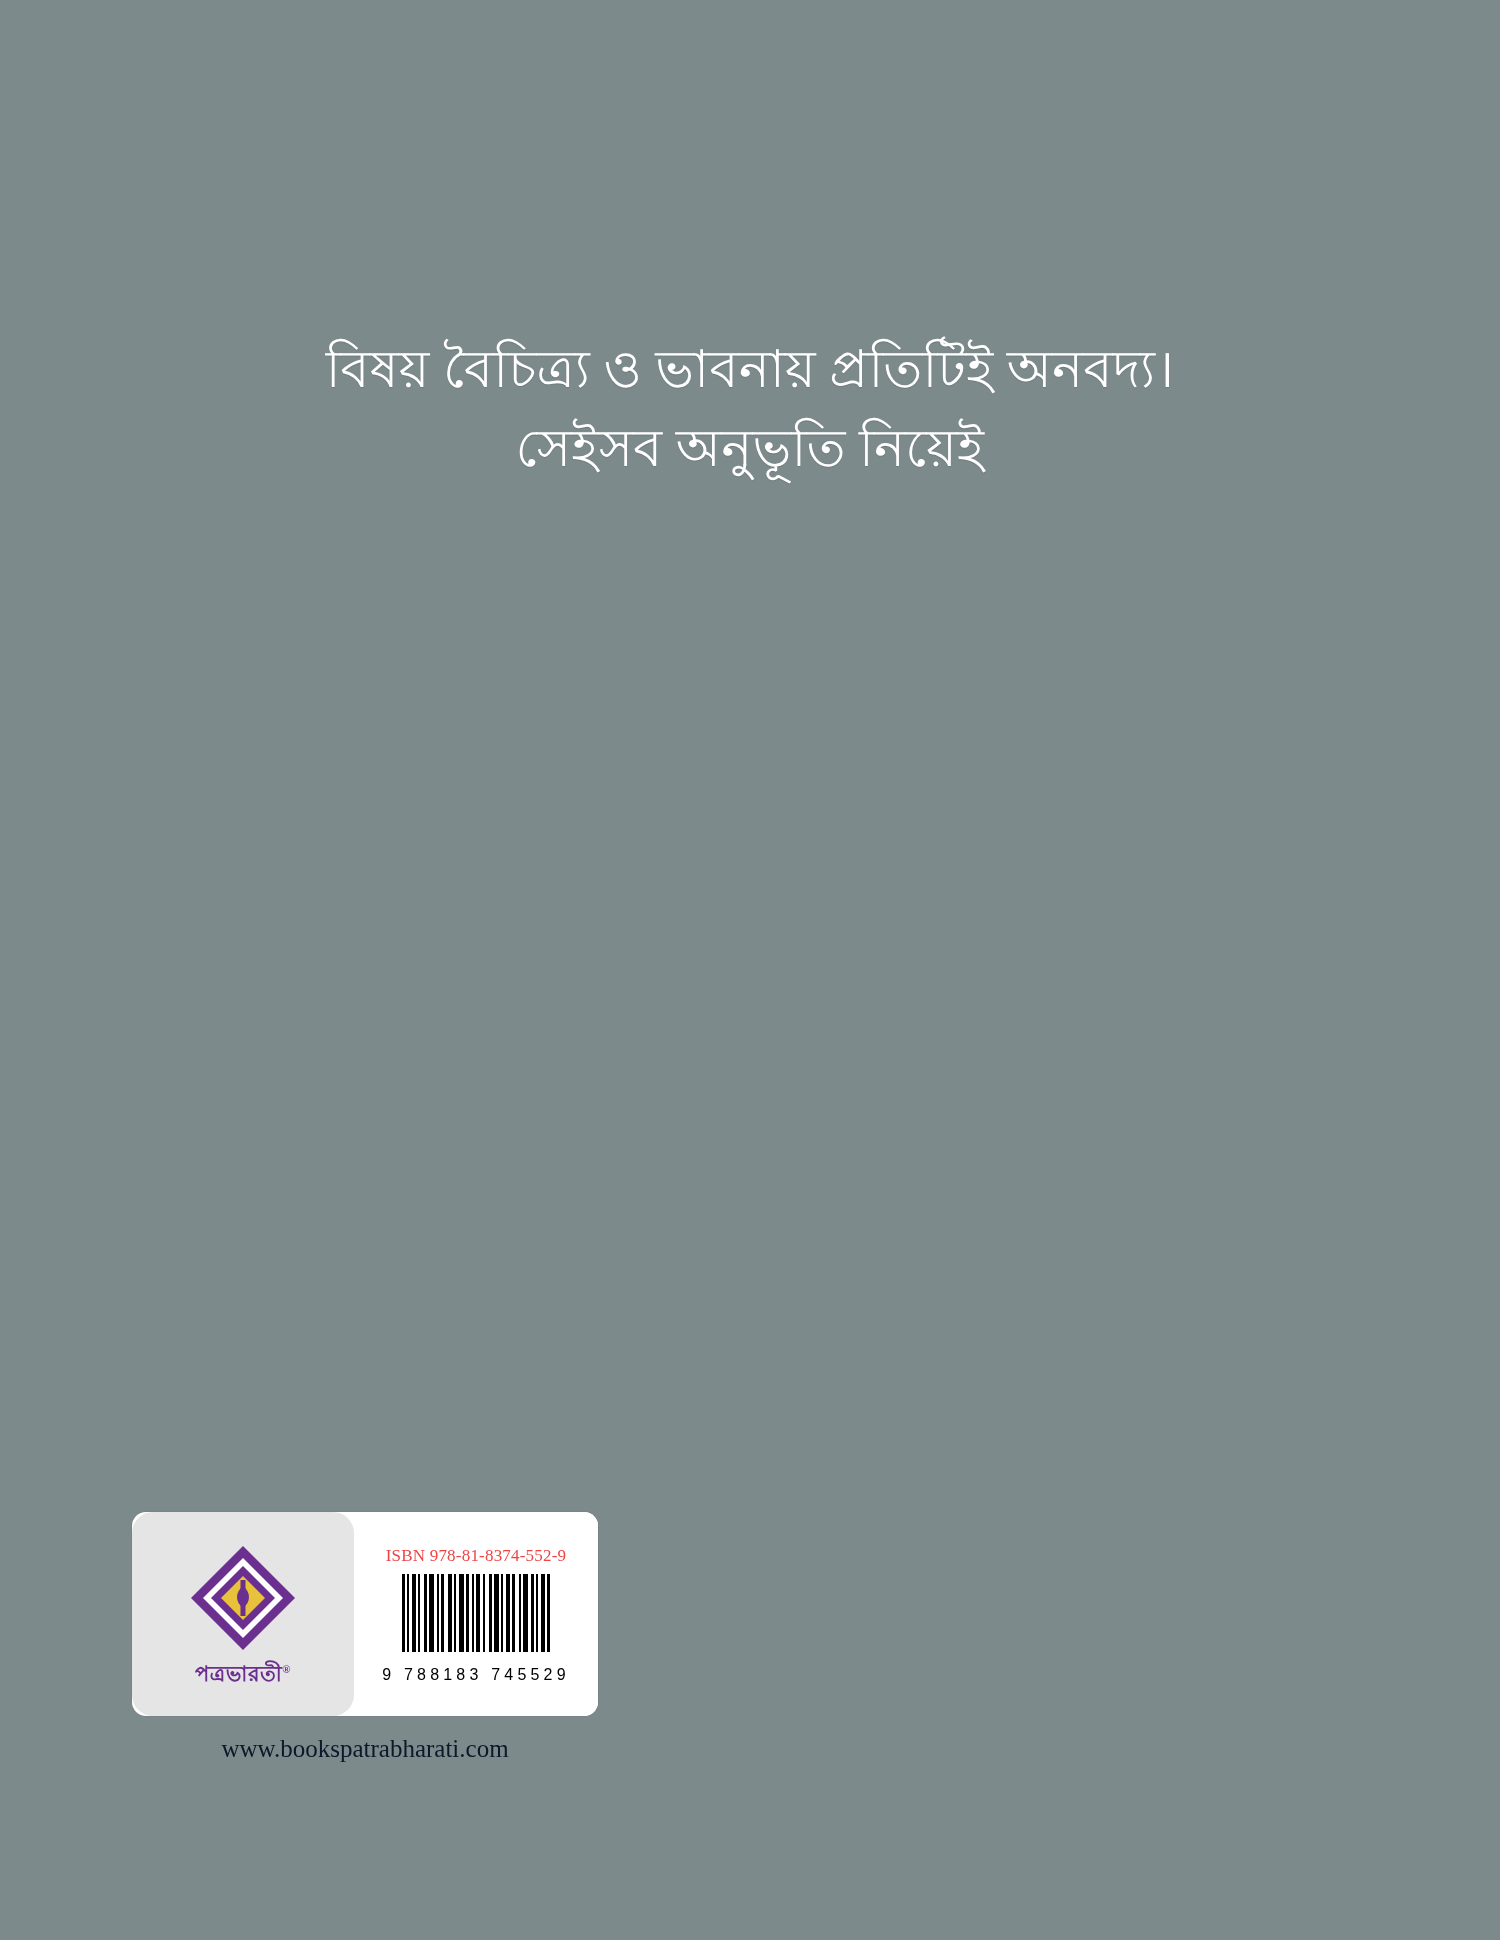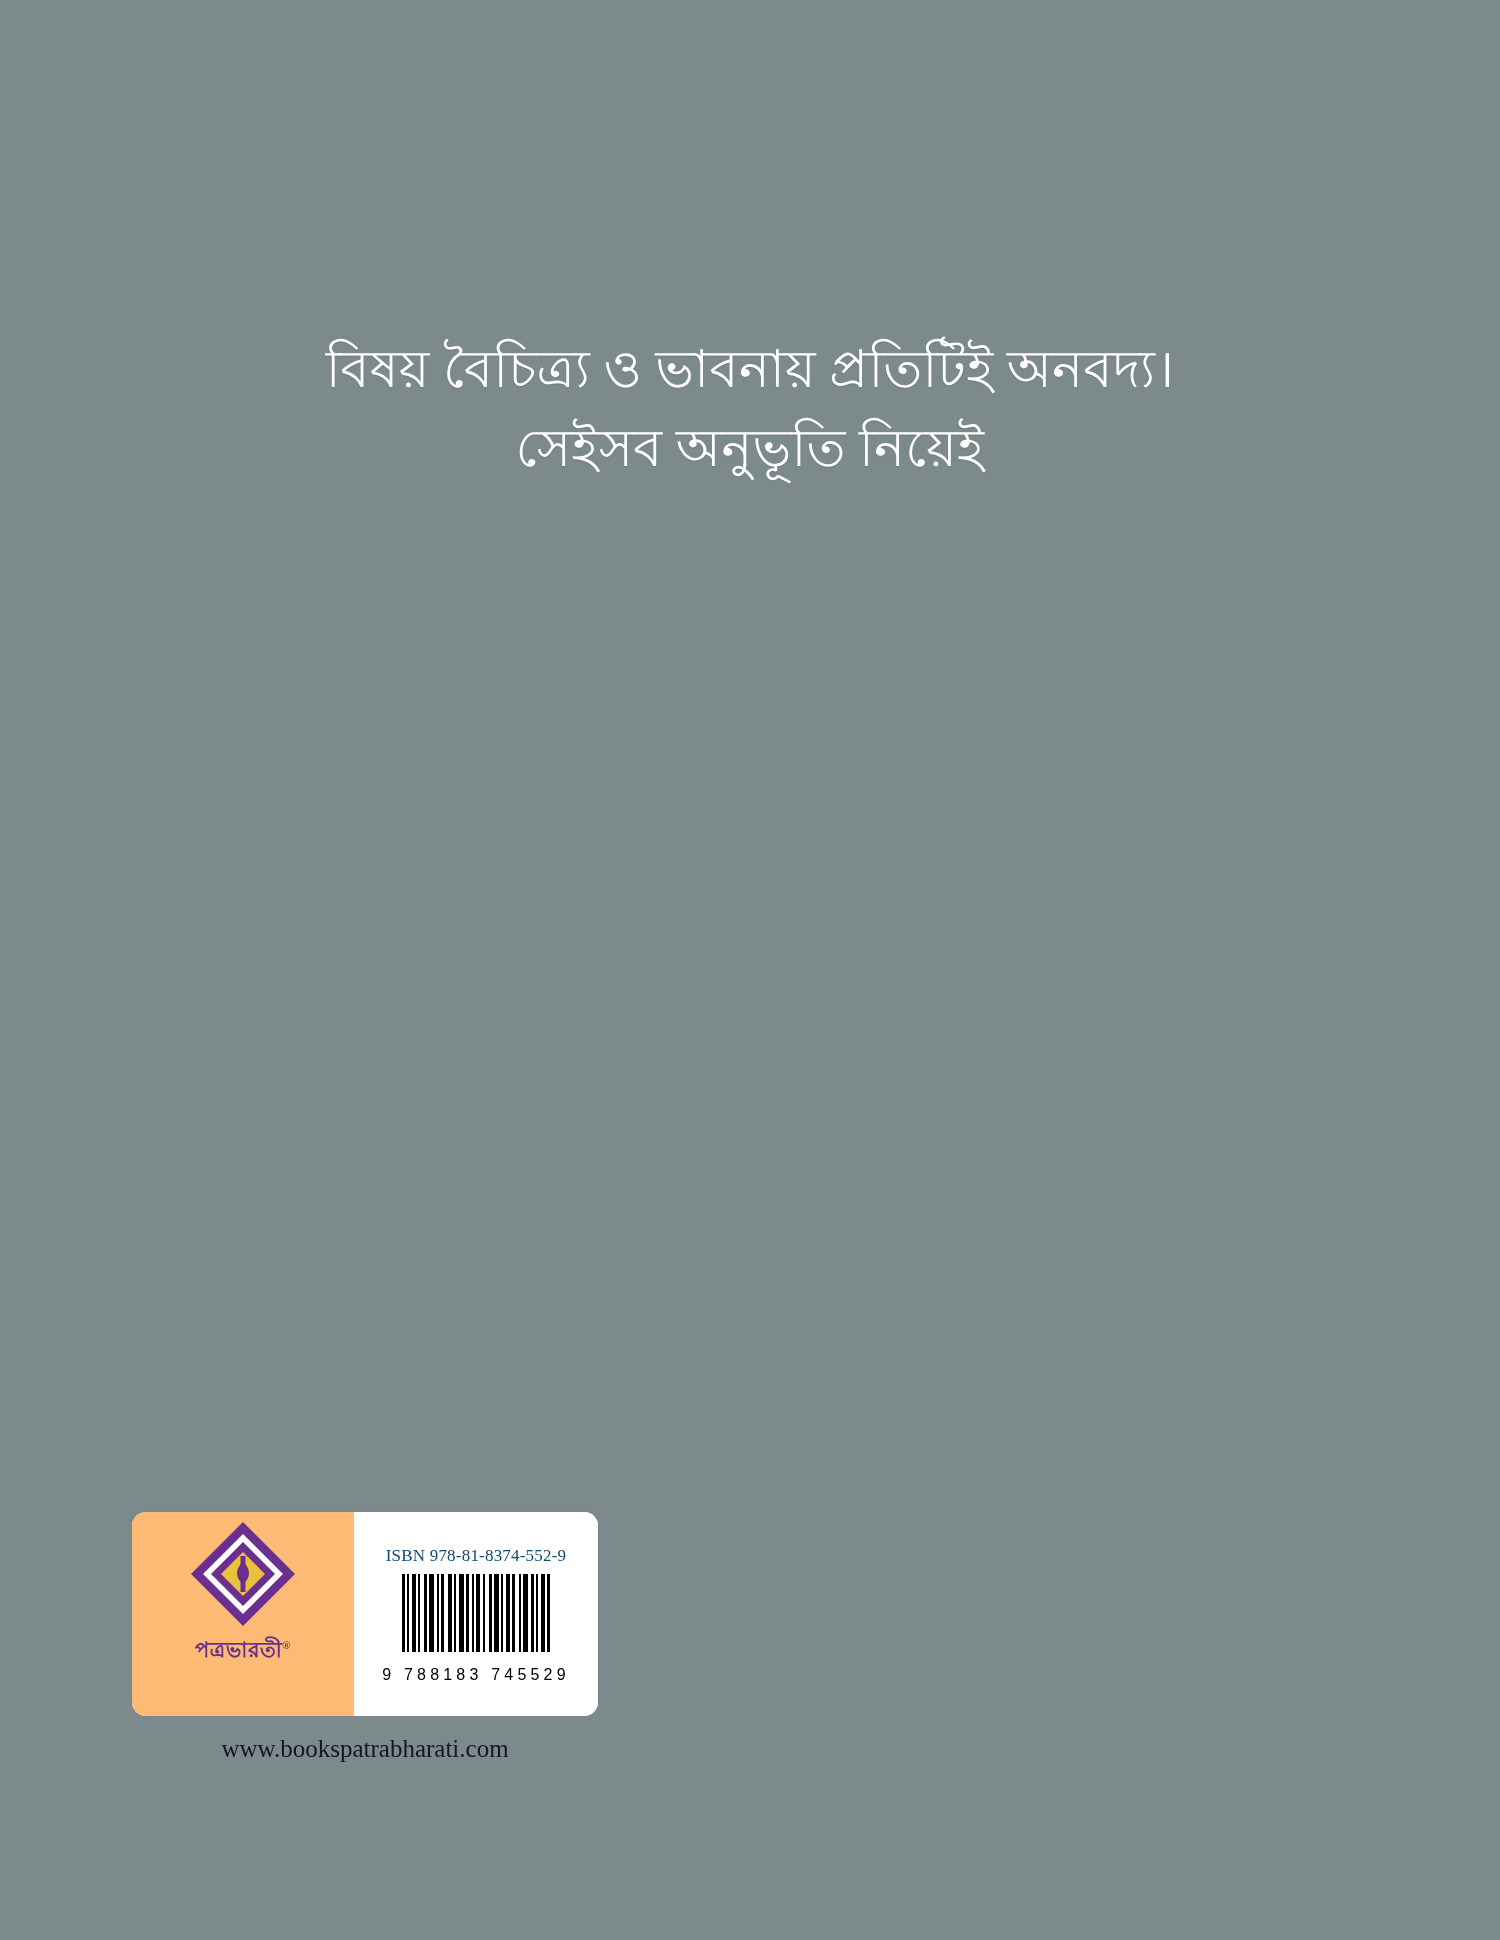--- a/index.html
+++ b/index.html
@@ -53,26 +53,28 @@
     width: 466px;
     height: 204px;
     background: #ffffff;
     border-radius: 14px;
     display: flex;
     overflow: hidden;
     box-shadow: 0 0 0 1px rgba(0,0,0,0.04);
   }
   .publisher-pane {
     width: 222px;
-    background: #fdba74;
+    background: #e5e5e5;
     display: flex;
     flex-direction: column;
     align-items: center;
+    justify-content: center;
     padding-top: 6px;
     box-sizing: border-box;
+    border-radius: 21px;
   }
   .publisher-mark {
     width: 112px;
     height: 112px;
     position: relative;
     display: flex;
     align-items: center;
     justify-content: center;
   }
   .publisher-name {
@@ -91,21 +93,21 @@
     background: #ffffff;
     display: flex;
     flex-direction: column;
     align-items: center;
     justify-content: center;
     padding: 10px 8px 8px 8px;
     box-sizing: border-box;
   }
   .isbn-text {
     font-size: 17px;
-    color: #0c4a6e;
+    color: #ef4444;
     font-family: "Liberation Serif", "DejaVu Serif", serif;
     margin-bottom: 8px;
     letter-spacing: 0.2px;
   }
   .barcode {
     display: flex;
     align-items: flex-end;
     height: 78px;
   }
   .barcode i {

